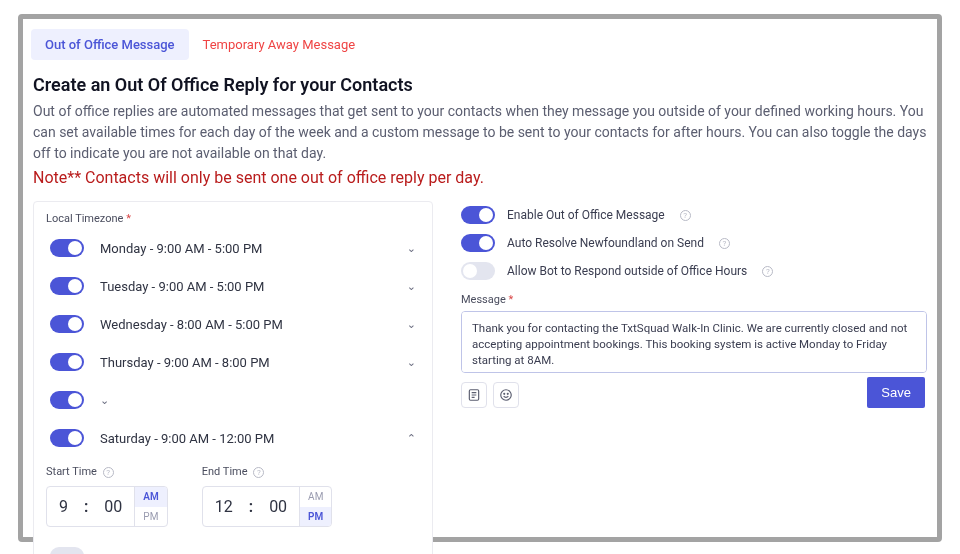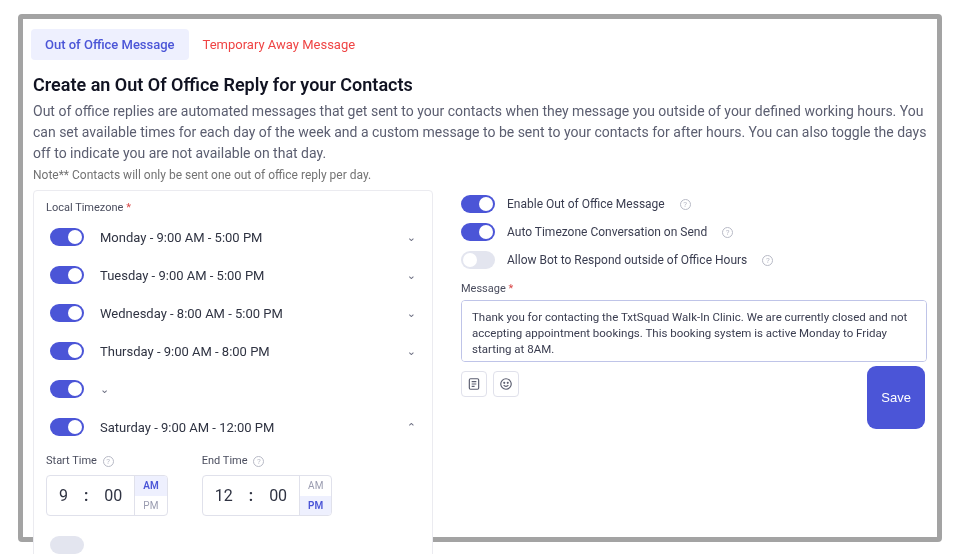--- a/index.html
+++ b/index.html
@@ -43,23 +43,23 @@
     margin-bottom: 6px;
     color: #111322;
   }
   .desc {
     font-size: 14px;
     color: #5b5e70;
     line-height: 1.5;
     margin-bottom: 4px;
   }
   .note {
-    font-size: 12px;
-    color: #737373;
-    margin-bottom: 8px;
+    font-size: 16px;
+    color: #b91c1c;
+    margin-bottom: 14px;
   }
   .cols { display: flex; gap: 28px; }
   .col-left { width: 400px; }
   .col-right { flex: 1; position: relative; }
   .panel {
     background: #fff;
     border: 1px solid #ebebf0;
     border-radius: 4px;
     padding: 10px 12px 14px 12px;
   }
@@ -211,22 +211,22 @@
     cursor: pointer;
     background: #fff;
   }
   .save-btn {
     position: absolute;
     right: 2px;
     top: 176px;
     background: #4b55d7;
     color: #fff;
     border: none;
-    border-radius: 9px;
-    padding: 24px 14px;
+    border-radius: 2px;
+    padding: 8px 14px;
     font-size: 13px;
     font-weight: 500;
     cursor: pointer;
   }
 </style>
 </head>
 <body>
 
 <div class="card">
   <div class="tabs">
@@ -335,21 +335,21 @@
           <div class="toggle on">
               <div class="knob"></div>
             </div>
           <span>Enable Out of Office Message</span>
           <span class="help-icon">?</span>
         </div>
         <div class="opt-row">
           <div class="toggle on">
               <div class="knob"></div>
             </div>
-          <span>Auto Timezone Conversation on Send</span>
+          <span>Auto Resolve Newfoundland on Send</span>
           <span class="help-icon">?</span>
         </div>
         <div class="opt-row">
           <div class="toggle off">
               <div class="knob"></div>
             </div>
           <span>Allow Bot to Respond outside of Office Hours</span>
           <span class="help-icon">?</span>
         </div>
 

